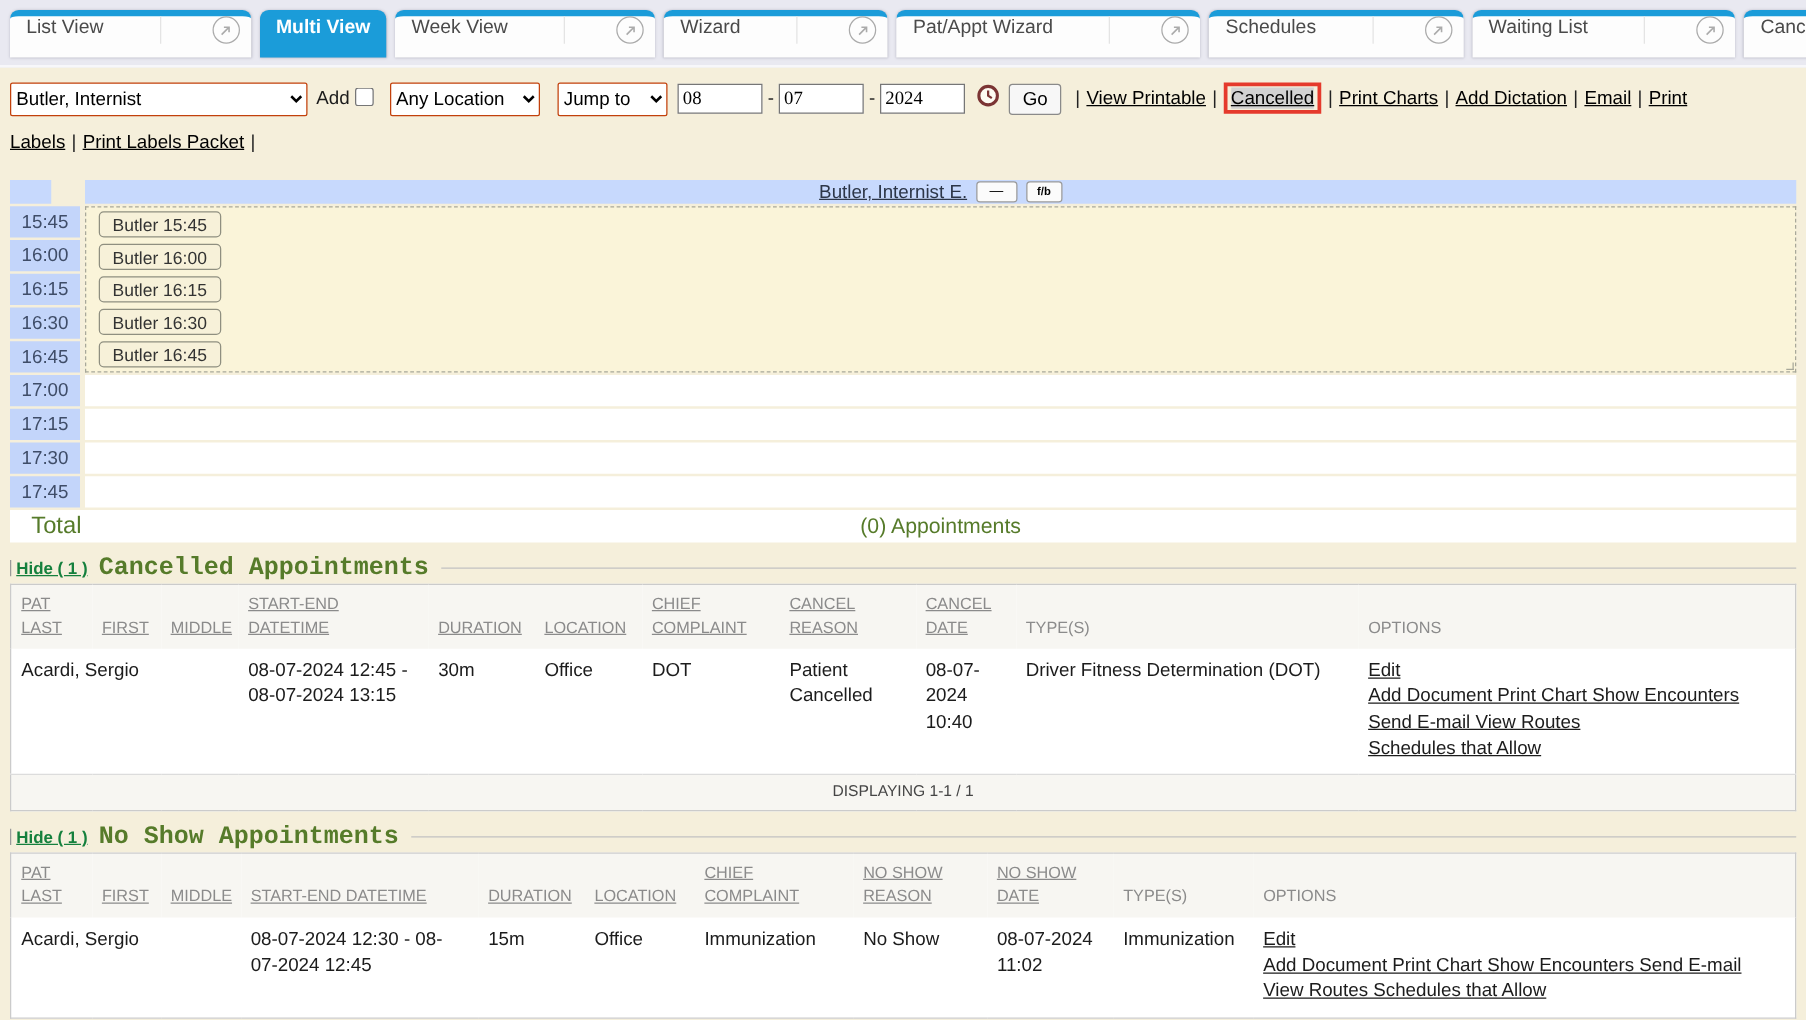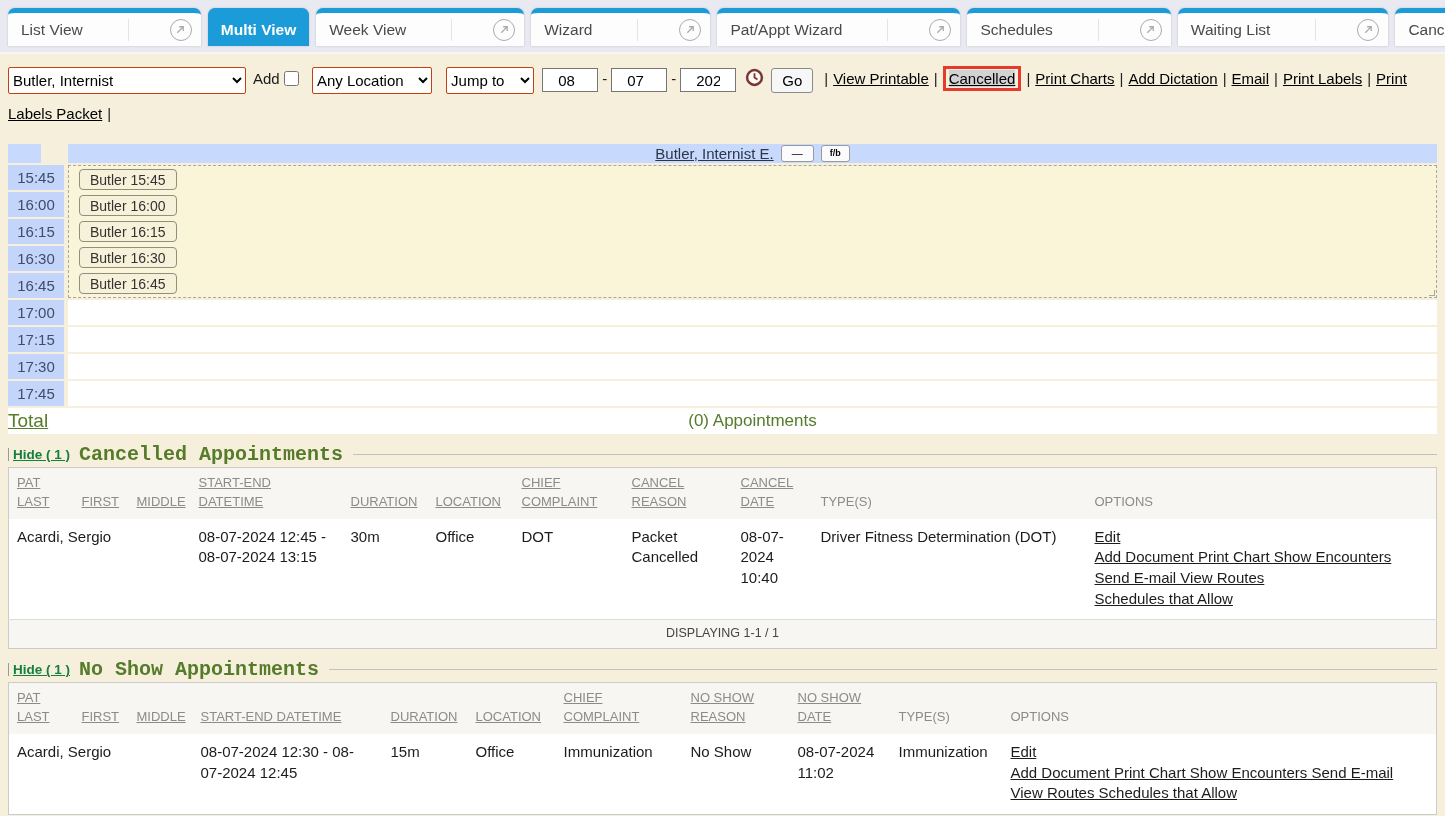--- a/index.html
+++ b/index.html
@@ -11,21 +11,21 @@
     font-size:15px; color:#1c1c1c;
   }
 
   
   .tabbar {
     background:#e9e9f1; height:54px; padding:8px 0 0 8px;
     display:flex; gap:7px; align-items:flex-start;
     border-bottom:2px solid #f7f7fa;
   }
   .tab {
-    display:flex; align-items:center; height:38px;
+    display:flex; align-items:flex-start; height:38px;
     background:#fdfdfd; color:#4a4a4a;
     border-top:5px solid #1b9cd9; border-radius:7px 7px 0 0;
     box-shadow:0 0 2px rgba(90,90,110,.35); cursor:pointer;gap:32px;
   }
   .tab-label { padding:0 13px; font-size:15.5px; white-space:nowrap; }
   .tab-divider { width:1px; height:22px; background:#e4e4e4; }
   .tab-iconwrap { padding:0 9px; display:flex; align-items:center; }
   .icon-circle {
     width:22px; height:22px; border:1.5px solid #ababab; border-radius:50%;
     display:flex; align-items:center; justify-content:center;
@@ -38,22 +38,22 @@
   .toolbar select {
     height:27px; border:1px solid #c2410c; background:#fff;
     font-size:15px; font-family:inherit; border-radius:2px; vertical-align:middle;
   }
   .provider-select { width:238px; }
   .location-select { width:120px; margin-left:6px; }
   .jump-select { width:88px; margin-left:10px; }
   .add-label { margin-left:7px; }
   .add-checkbox { width:15px; height:15px; vertical-align:-2px; margin-left:4px; }
   .date-input {
-    width:56px; height:24px; border:1px solid #767676; font-size:15px;
-    font-family:Liberation Sans, sans-serif; padding:0 15px; vertical-align:middle; margin-left:4px;
+    width:68px; height:24px; border:1px solid #767676; font-size:15px;
+    font-family:Liberation Serif, serif; padding:0 3px; vertical-align:middle; margin-left:4px;
   }
   .date-input:first-of-type { margin-left:12px; }
   .date-dash { margin-left:4px; color:#222; }
   .clock-wrap { margin:0 7px 0 9px; vertical-align:-3px; display:inline-block; }
   .go-btn {
     border:1px solid #8a8a8a; background:#f7f7f7; border-radius:3px;
     font-size:15px; font-family:inherit; padding:3px 10px; margin-right:6px;
     vertical-align:middle; cursor:pointer;
   }
   .tb-link { color:#000; text-decoration:underline; cursor:pointer; }
@@ -92,21 +92,21 @@
     display:block; height:21px; margin-bottom:5px; padding:0 10px;
     background:#f7f1d9; border:1px solid #8f8f80; border-radius:4px;
     font-size:14px; color:#333; font-family:inherit; cursor:pointer;
   }
   .resize-handle {
     position:absolute; right:1px; bottom:1px; width:6px; height:6px;
     border-right:1px solid #a8a89a; border-bottom:1px solid #a8a89a;
   }
   .off-row { height:25px; background:#fff; margin-bottom:2px; }
   .total-row { display:flex; height:26px; background:#fff; align-items:center; }
-  .total-label { width:60px; color:#567b2a; font-size:19px; padding-left:0;text-decoration:underline; }
+  .total-label { width:60px; color:#567b2a; font-size:19px; padding-left:17px; }
   .total-value { flex:1; text-align:center; color:#567b2a; font-size:17px; }
 
   
   .section { margin:9px 8px 0 8px; }
   .section-heading { display:flex; align-items:center; }
   .hide-tick { width:1px; height:13px; background:#9a9a9a; margin-right:4px; }
   .hide-link {
     color:#15803d; font-weight:bold; font-size:13.5px;
     text-decoration:underline; margin-right:9px; cursor:pointer; white-space:nowrap;
   }
@@ -315,21 +315,21 @@
     </thead>
     <tbody>
       <tr>
         <td class="nowrap">Acardi, Sergio</td>
         <td></td>
         <td></td>
         <td>08-07-2024 12:45 - 08-07-2024 13:15</td>
         <td>30m</td>
         <td>Office</td>
         <td>DOT</td>
-        <td>Packet Cancelled</td>
+        <td>Patient Cancelled</td>
         <td>08-07-2024 10:40</td>
         <td>Driver Fitness Determination (DOT)</td>
         <td>
           <span class="opt-line">Edit</span>
           <span class="opt-line">Add Document Print Chart Show Encounters</span>
           <span class="opt-line">Send E-mail View Routes</span>
           <span class="opt-line">Schedules that Allow</span>
         </td>
       </tr>
     </tbody>

